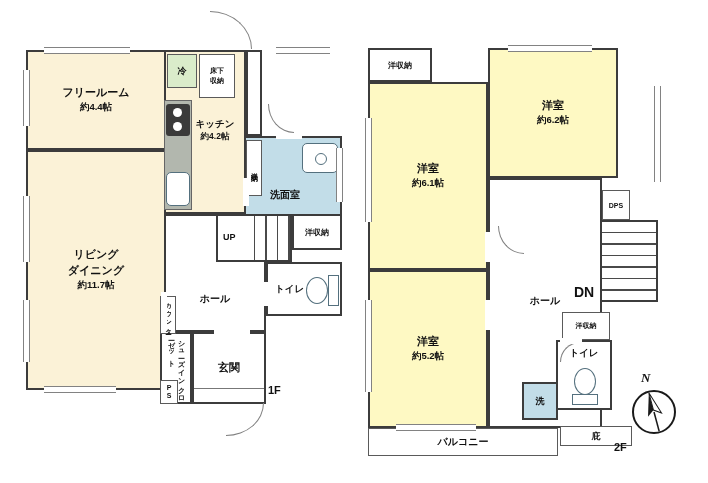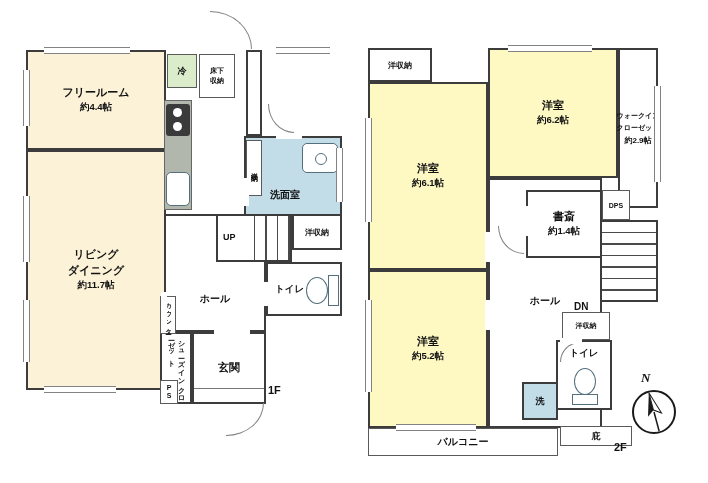--- a/index.html
+++ b/index.html
@@ -45,20 +45,26 @@
     <span class="lbl">フリールーム</span>
     <span class="size">約4.4帖</span>
   </div>
 
   <div class="room cream" style="left:26px;top:150px;width:140px;height:240px">
     <span class="lbl">リビング</span>
     <span class="lbl">ダイニング</span>
     <span class="size">約11.7帖</span>
   </div>
 
+  <div class="room cream" style="left:164px;top:50px;width:82px;height:164px">
+    <div class="inlbl" style="top:66px;left:20px;width:58px;text-align:center">
+      <div style="font-size:9.5px;font-weight:700">キッチン</div>
+      <div style="font-size:8.5px;font-weight:700">約4.2帖</div>
+    </div>
+  </div>
 
 
   <div class="room blue" style="left:244px;top:136px;width:98px;height:80px">
     <span class="m inlbl" style="left:24px;top:50px">洗面室</span>
     <div class="fix" style="left:56px;top:5px;width:36px;height:30px;border-radius:5px">
       <div style="position:absolute;left:12px;top:9px;width:10px;height:10px;border:1.2px solid #54707e;border-radius:50%"></div>
     </div>
   </div>
 
   <div class="thin" style="left:246px;top:140px;width:16px;height:56px">
@@ -146,39 +152,30 @@
   <div class="room pink" style="left:368px;top:82px;width:120px;height:188px">
     <span class="lbl">洋室</span>
     <span class="size">約6.1帖</span>
   </div>
 
   <div class="room pink" style="left:488px;top:48px;width:130px;height:130px">
     <span class="lbl">洋室</span>
     <span class="size">約6.2帖</span>
   </div>
 
-  <div class="room white" style="left:618px;top:48px;width:40px;height:160px">
-    <span class="xs">ウォークイン</span>
-    <span class="xs">クローゼット</span>
-    <span style="font-size:8px;font-weight:700">約2.9帖</span>
-  </div>
-
-  <div class="room white" style="left:526px;top:190px;width:76px;height:68px">
-    <span class="lbl">書斎</span>
-    <span class="size">約1.4帖</span>
-  </div>
+
 
   <div class="thin" style="left:602px;top:190px;width:28px;height:30px">
     <span class="xs">DPS</span>
   </div>
 
   <div class="room white" style="left:600px;top:220px;width:58px;height:82px">
     <div class="treads-h"></div>
   </div>
-  <span class="flabel" style="left:574px;top:301px;font-size:10px">DN</span>
+  <span class="flabel" style="left:574px;top:284px;font-size:14px">DN</span>
 
   <div class="room pink" style="left:368px;top:270px;width:120px;height:158px">
     <span class="lbl">洋室</span>
     <span class="size">約5.2帖</span>
   </div>
 
   <div class="thin" style="left:562px;top:312px;width:48px;height:28px">
     <span class="xs">洋収納</span>
   </div>
 

